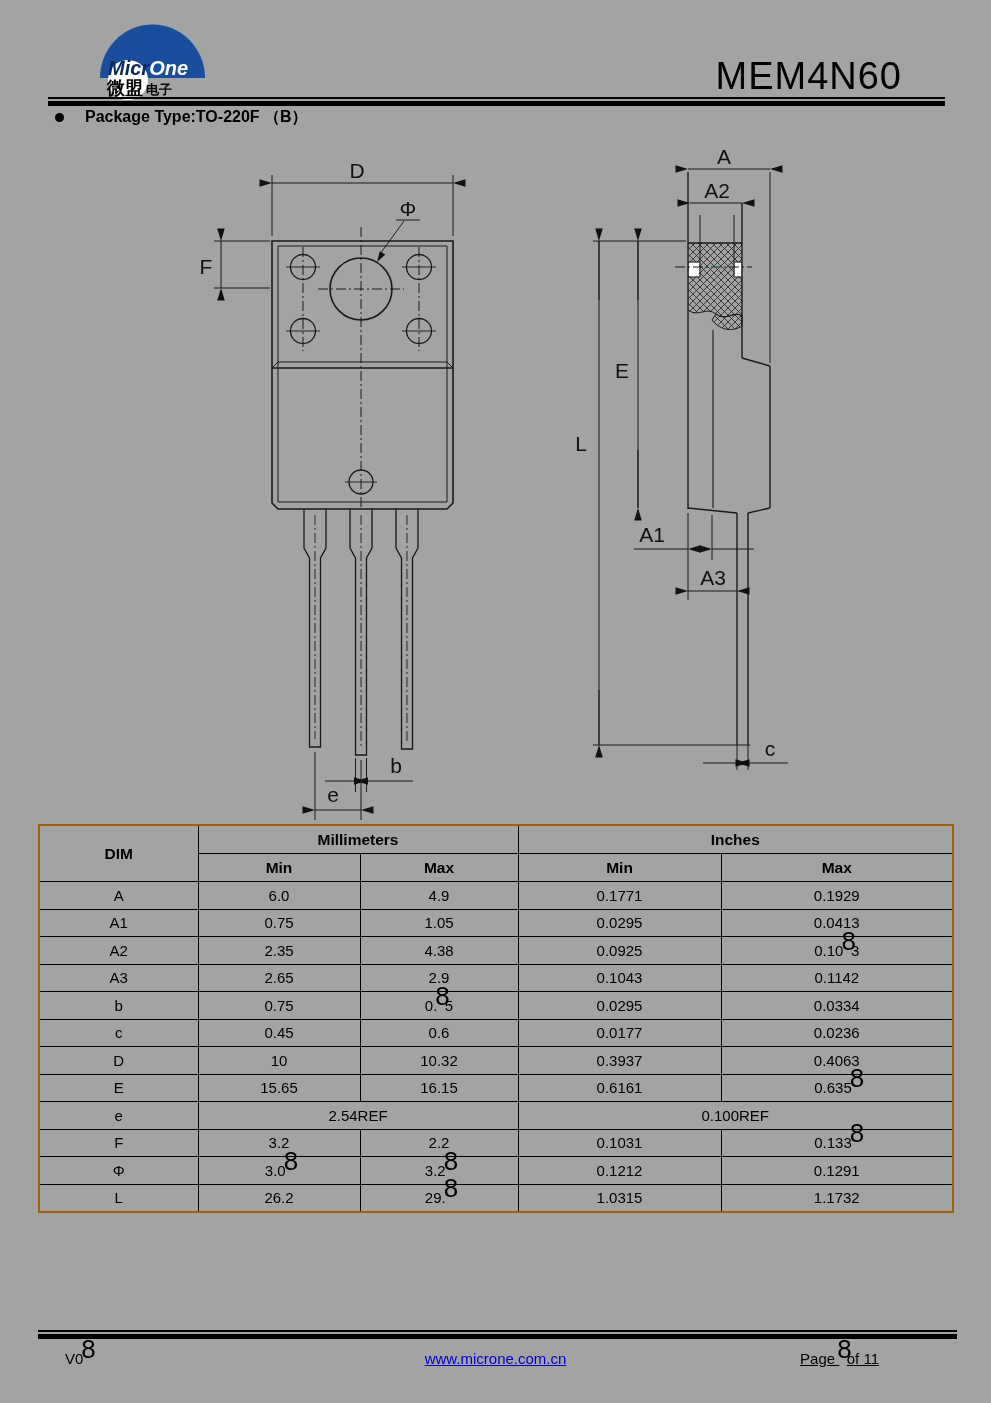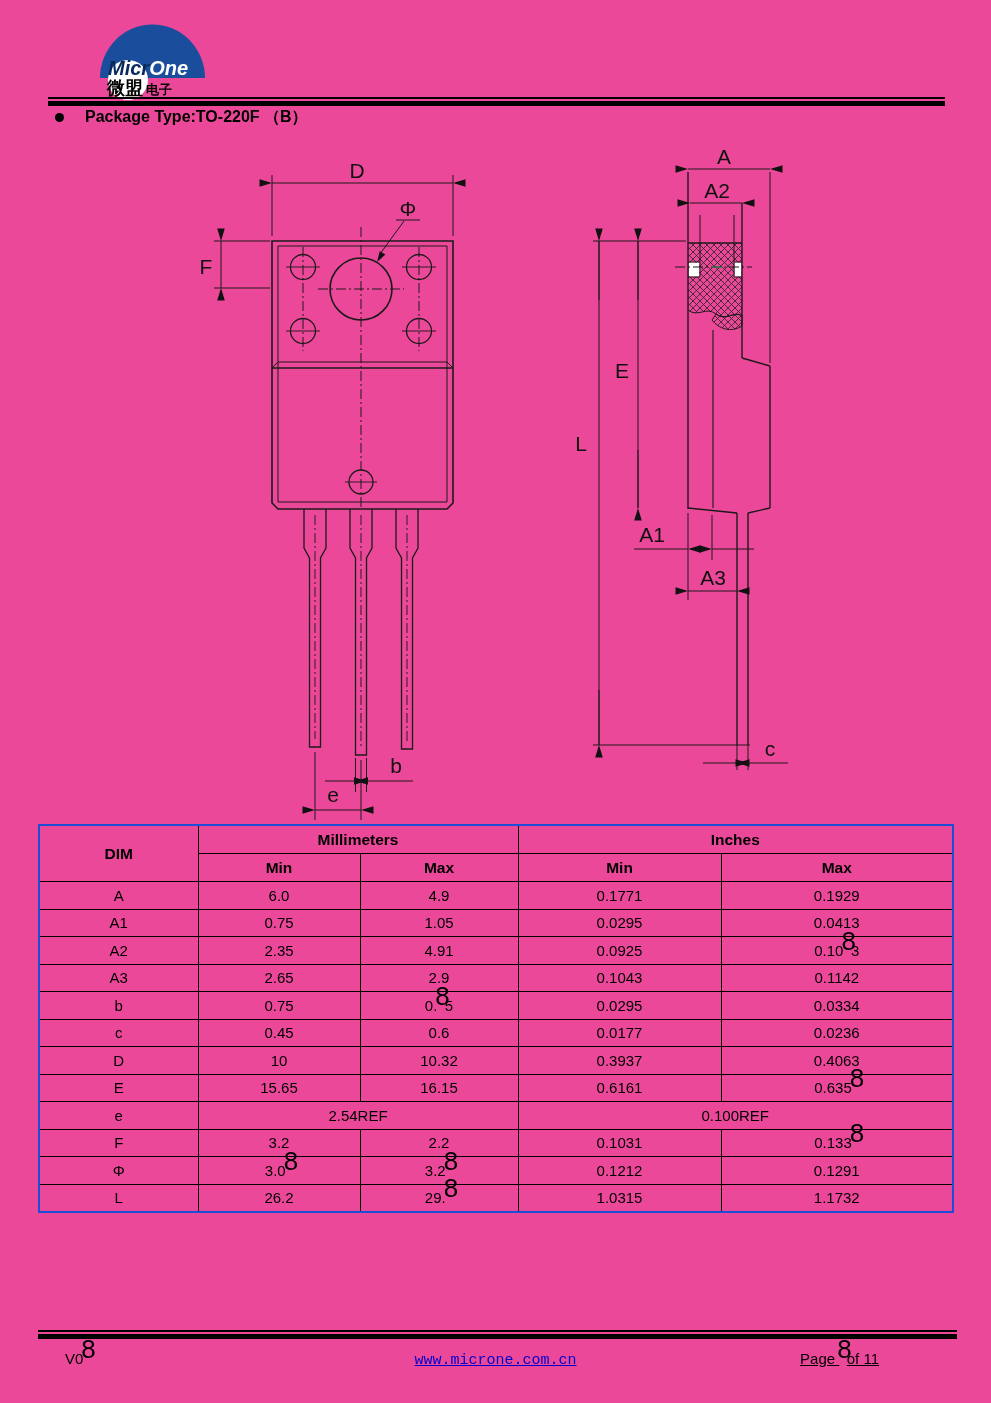--- a/index.html
+++ b/index.html
@@ -1,62 +1,63 @@
 <!DOCTYPE html>
 <html><head>
 <meta charset="utf-8">
 <style>
   html,body{margin:0;padding:0;background:#e8e8e8;}
-  .page{position:relative;width:991px;height:1403px;background:#ec4899;margin:0 auto;
+  .page{position:relative;width:991px;height:1403px;background:#a3a3a3;margin:0 auto;
         font-family:"Liberation Sans",sans-serif;color:#111;overflow:hidden;}
   
   .logo-svg{position:absolute;left:97px;top:14px;}
   .product-title{position:absolute;top:55px;right:89px;font-size:38px;letter-spacing:1px;color:#000;}
   .rule{position:absolute;left:48px;width:897px;}
   .rule .thin{height:2px;background:#000;}
   .rule .gap{height:2px;}
   .rule .thick{height:5px;background:#000;}
   .hdr-rule{top:97px;}
   .ftr-rule{top:1330px;left:38px;width:919px;}
   
   .bullet-row{position:absolute;left:55px;top:107px;display:flex;align-items:center;}
   .bullet-dot{width:9px;height:9px;border-radius:50%;background:#000;margin-right:21px;}
   .bullet-text{font-size:16px;font-weight:bold;color:#000;}
   
   .drawing{position:absolute;left:0;top:0;width:991px;height:830px;pointer-events:none;}
   .drawing text{font-family:"Liberation Sans",sans-serif;font-size:21px;fill:#111;}
   
   table.dims{position:absolute;left:38px;top:824px;width:914px;border-collapse:collapse;
-             table-layout:fixed;border:2px solid #1d4ed8;font-size:15px;color:#000;}
+             table-layout:fixed;border:2px solid #a16207;font-size:15px;color:#000;}
   table.dims th,table.dims td{border:1.5px solid #000;text-align:center;vertical-align:middle;
              padding:0;overflow:visible;white-space:nowrap;}
   table.dims th{font-weight:bold;height:27px;font-size:15.5px;}
   table.dims td{height:26.5px;}
   .big8{font-size:26px;line-height:0;display:inline-block;position:relative;top:-6px;
         margin:0 -5px 0 -2px;z-index:1;}
   
   .footer-text{position:absolute;left:0;top:1350px;width:991px;height:26px;font-size:15px;color:#000;}
   .version-text{position:absolute;left:65px;top:0;}
   .footer-center{position:absolute;left:0;top:0;width:100%;text-align:center;}
-  .footer-link{color:#0000cc;text-decoration:underline;cursor:pointer;font-family:Liberation Mono, monospace;}
+  .footer-link{color:#0000cc;text-decoration:underline;cursor:pointer;}
   .page-number{position:absolute;right:112px;top:0;text-decoration:underline;}
 </style>
 </head>
 <body>
 
 <div class="page">
 
   <svg class="logo-svg" width="115" height="96" viewBox="0 0 115 96">
     <path d="M3,64 A52,53 0 0 1 108,64 Z" fill="#1a4e9c"></path>
     <circle cx="31" cy="66" r="20" fill="#ffffff"></circle>
     <text x="11" y="61" font-family="Liberation Sans, sans-serif" font-size="20" font-weight="bold" font-style="italic"><tspan fill="#0a2a5e">Micr</tspan><tspan fill="#ffffff">One</tspan></text>
     <text x="10" y="80" font-family="Liberation Sans, sans-serif" font-size="18" font-weight="bold" fill="#000">微盟</text>
     <text x="49" y="80" font-family="Liberation Sans, sans-serif" font-size="13" font-weight="bold" fill="#000">电子</text>
   </svg>
 
+  <div class="product-title">MEM4N60</div>
 
   <div class="rule hdr-rule">
     <div class="thin"></div>
       <div class="gap"></div>
       <div class="thick"></div>
   </div>
 
   <div class="bullet-row">
     <div class="bullet-dot"></div>
     <div class="bullet-text">Package Type:TO-220F （B）</div>
@@ -273,21 +274,21 @@
         <tr>
           <td>A1</td>
           <td>0.75</td>
           <td>1.05</td>
           <td>0.0295</td>
           <td>0.0413</td>
         </tr>
         <tr>
           <td>A2</td>
           <td>2.35</td>
-          <td>4.91</td>
+          <td>4.38</td>
           <td>0.0925</td>
           <td>0.10<span class="big8">8</span>3</td>
         </tr>
         <tr>
           <td>A3</td>
           <td>2.65</td>
           <td>2.9</td>
           <td>0.1043</td>
           <td>0.1142</td>
         </tr>

